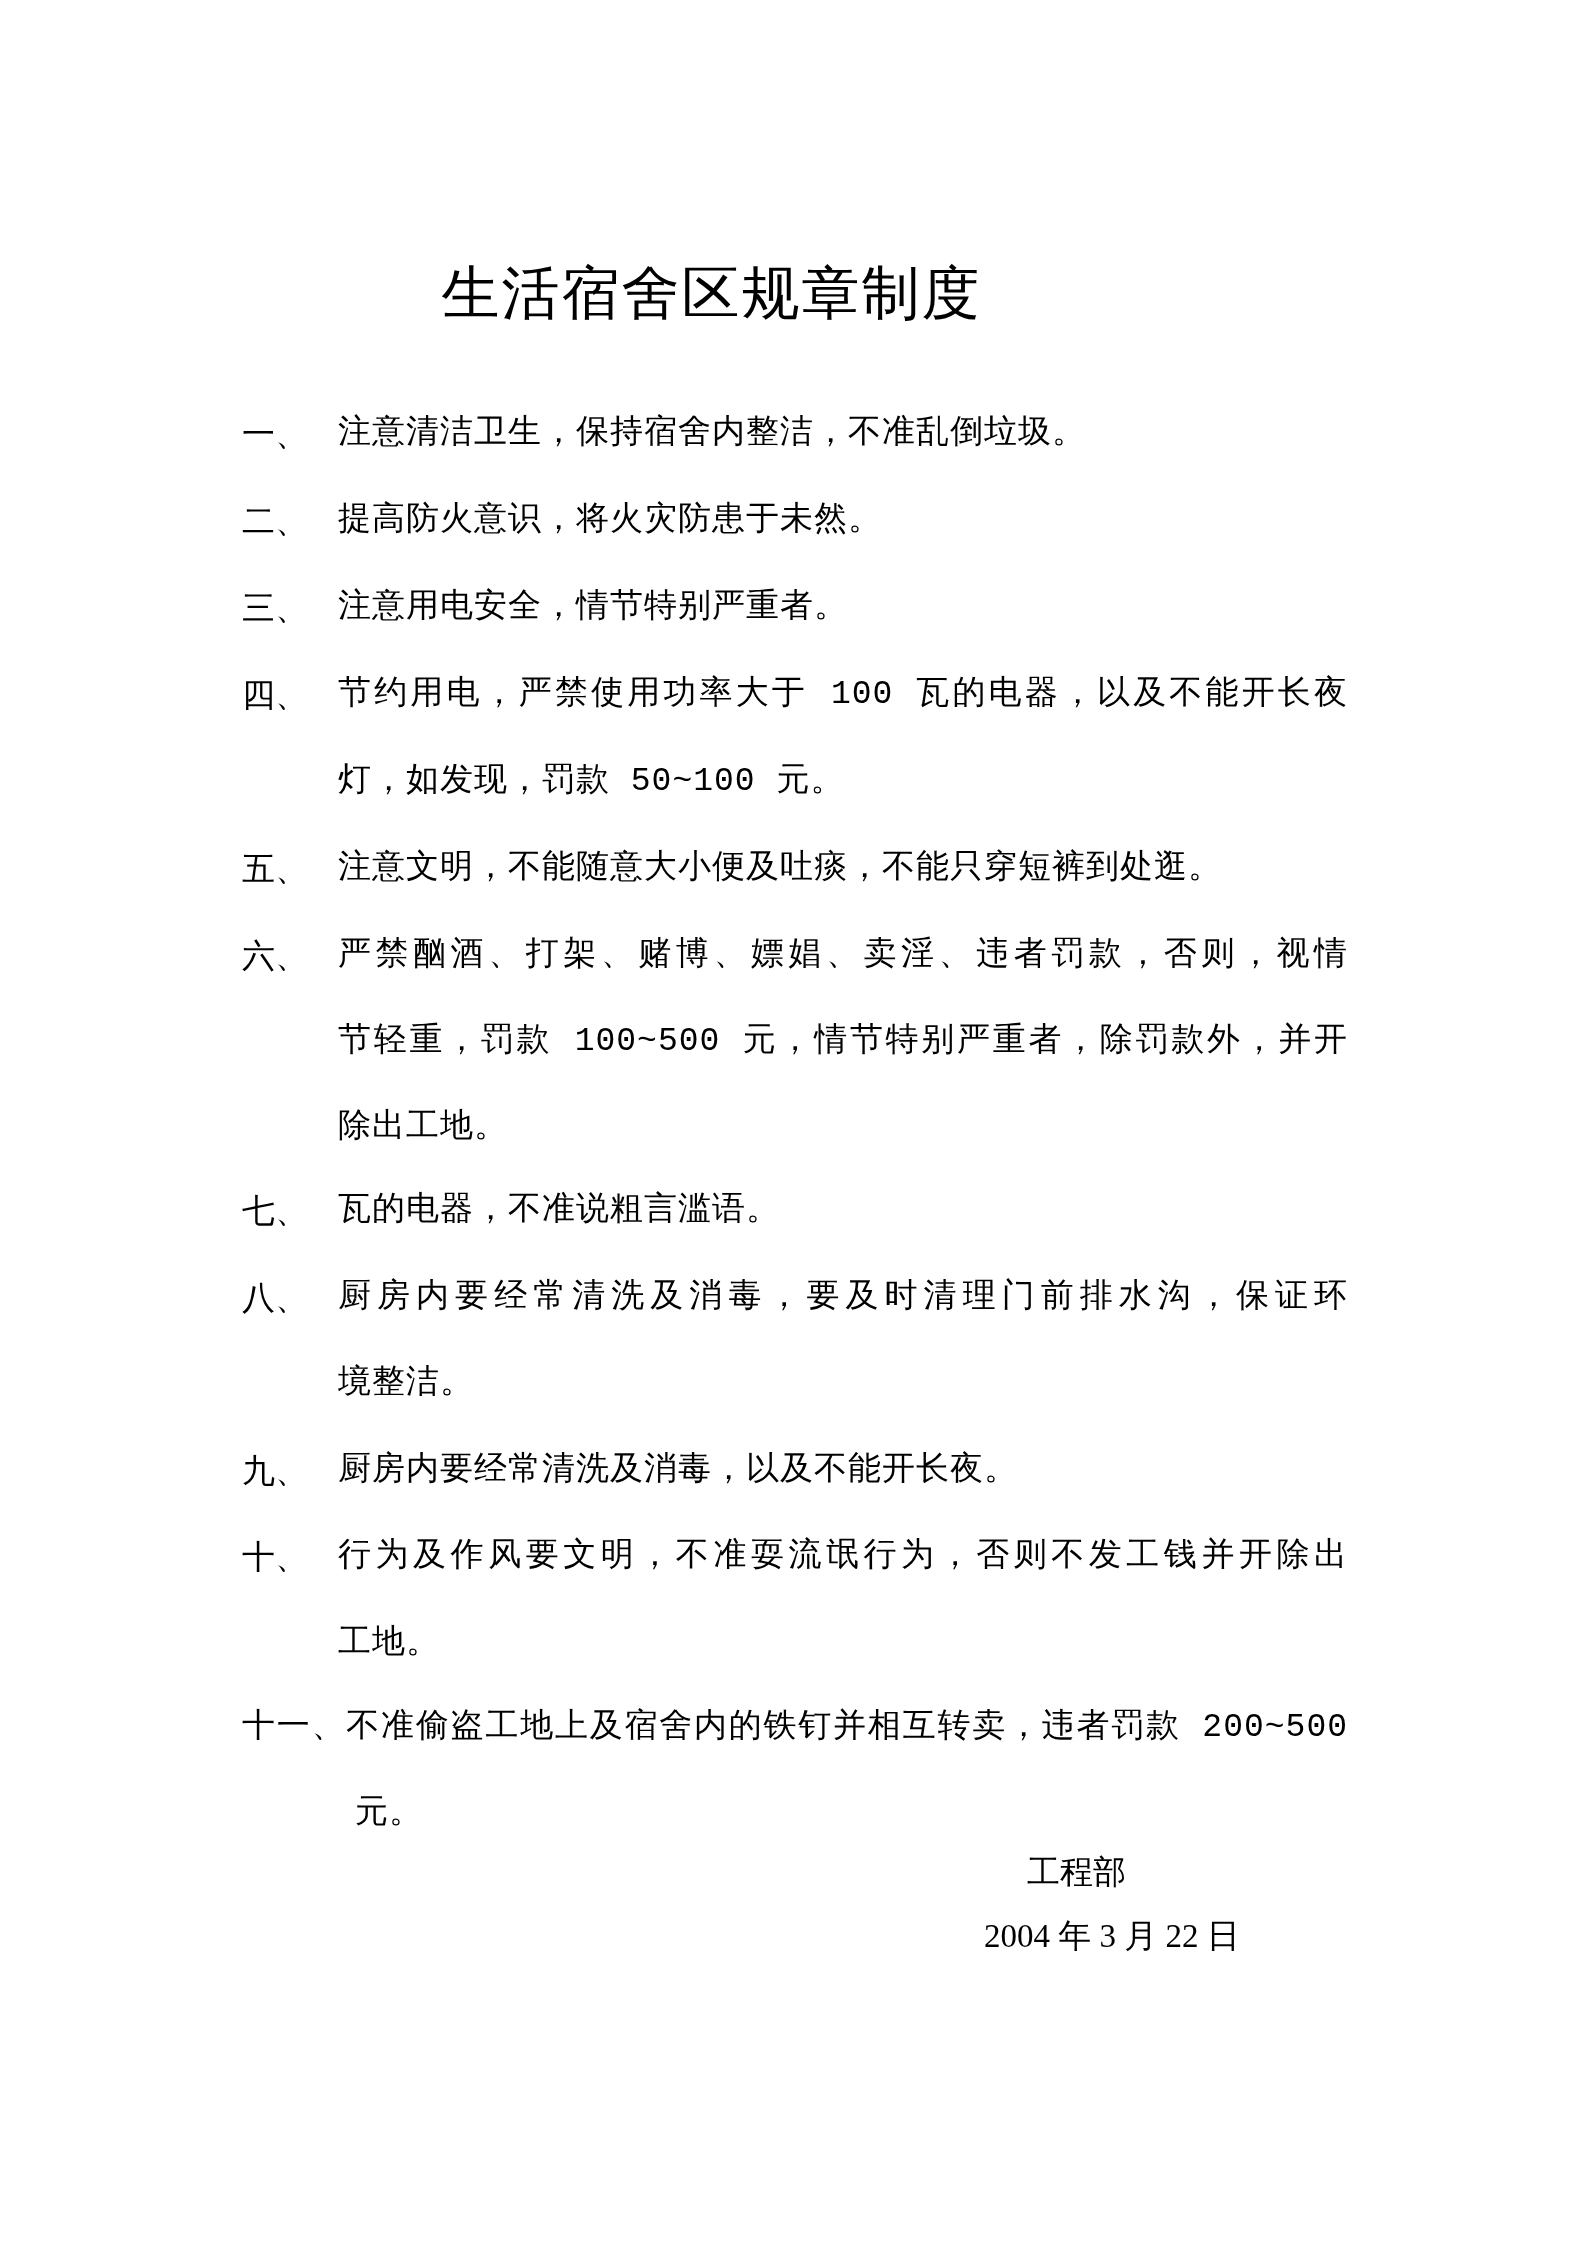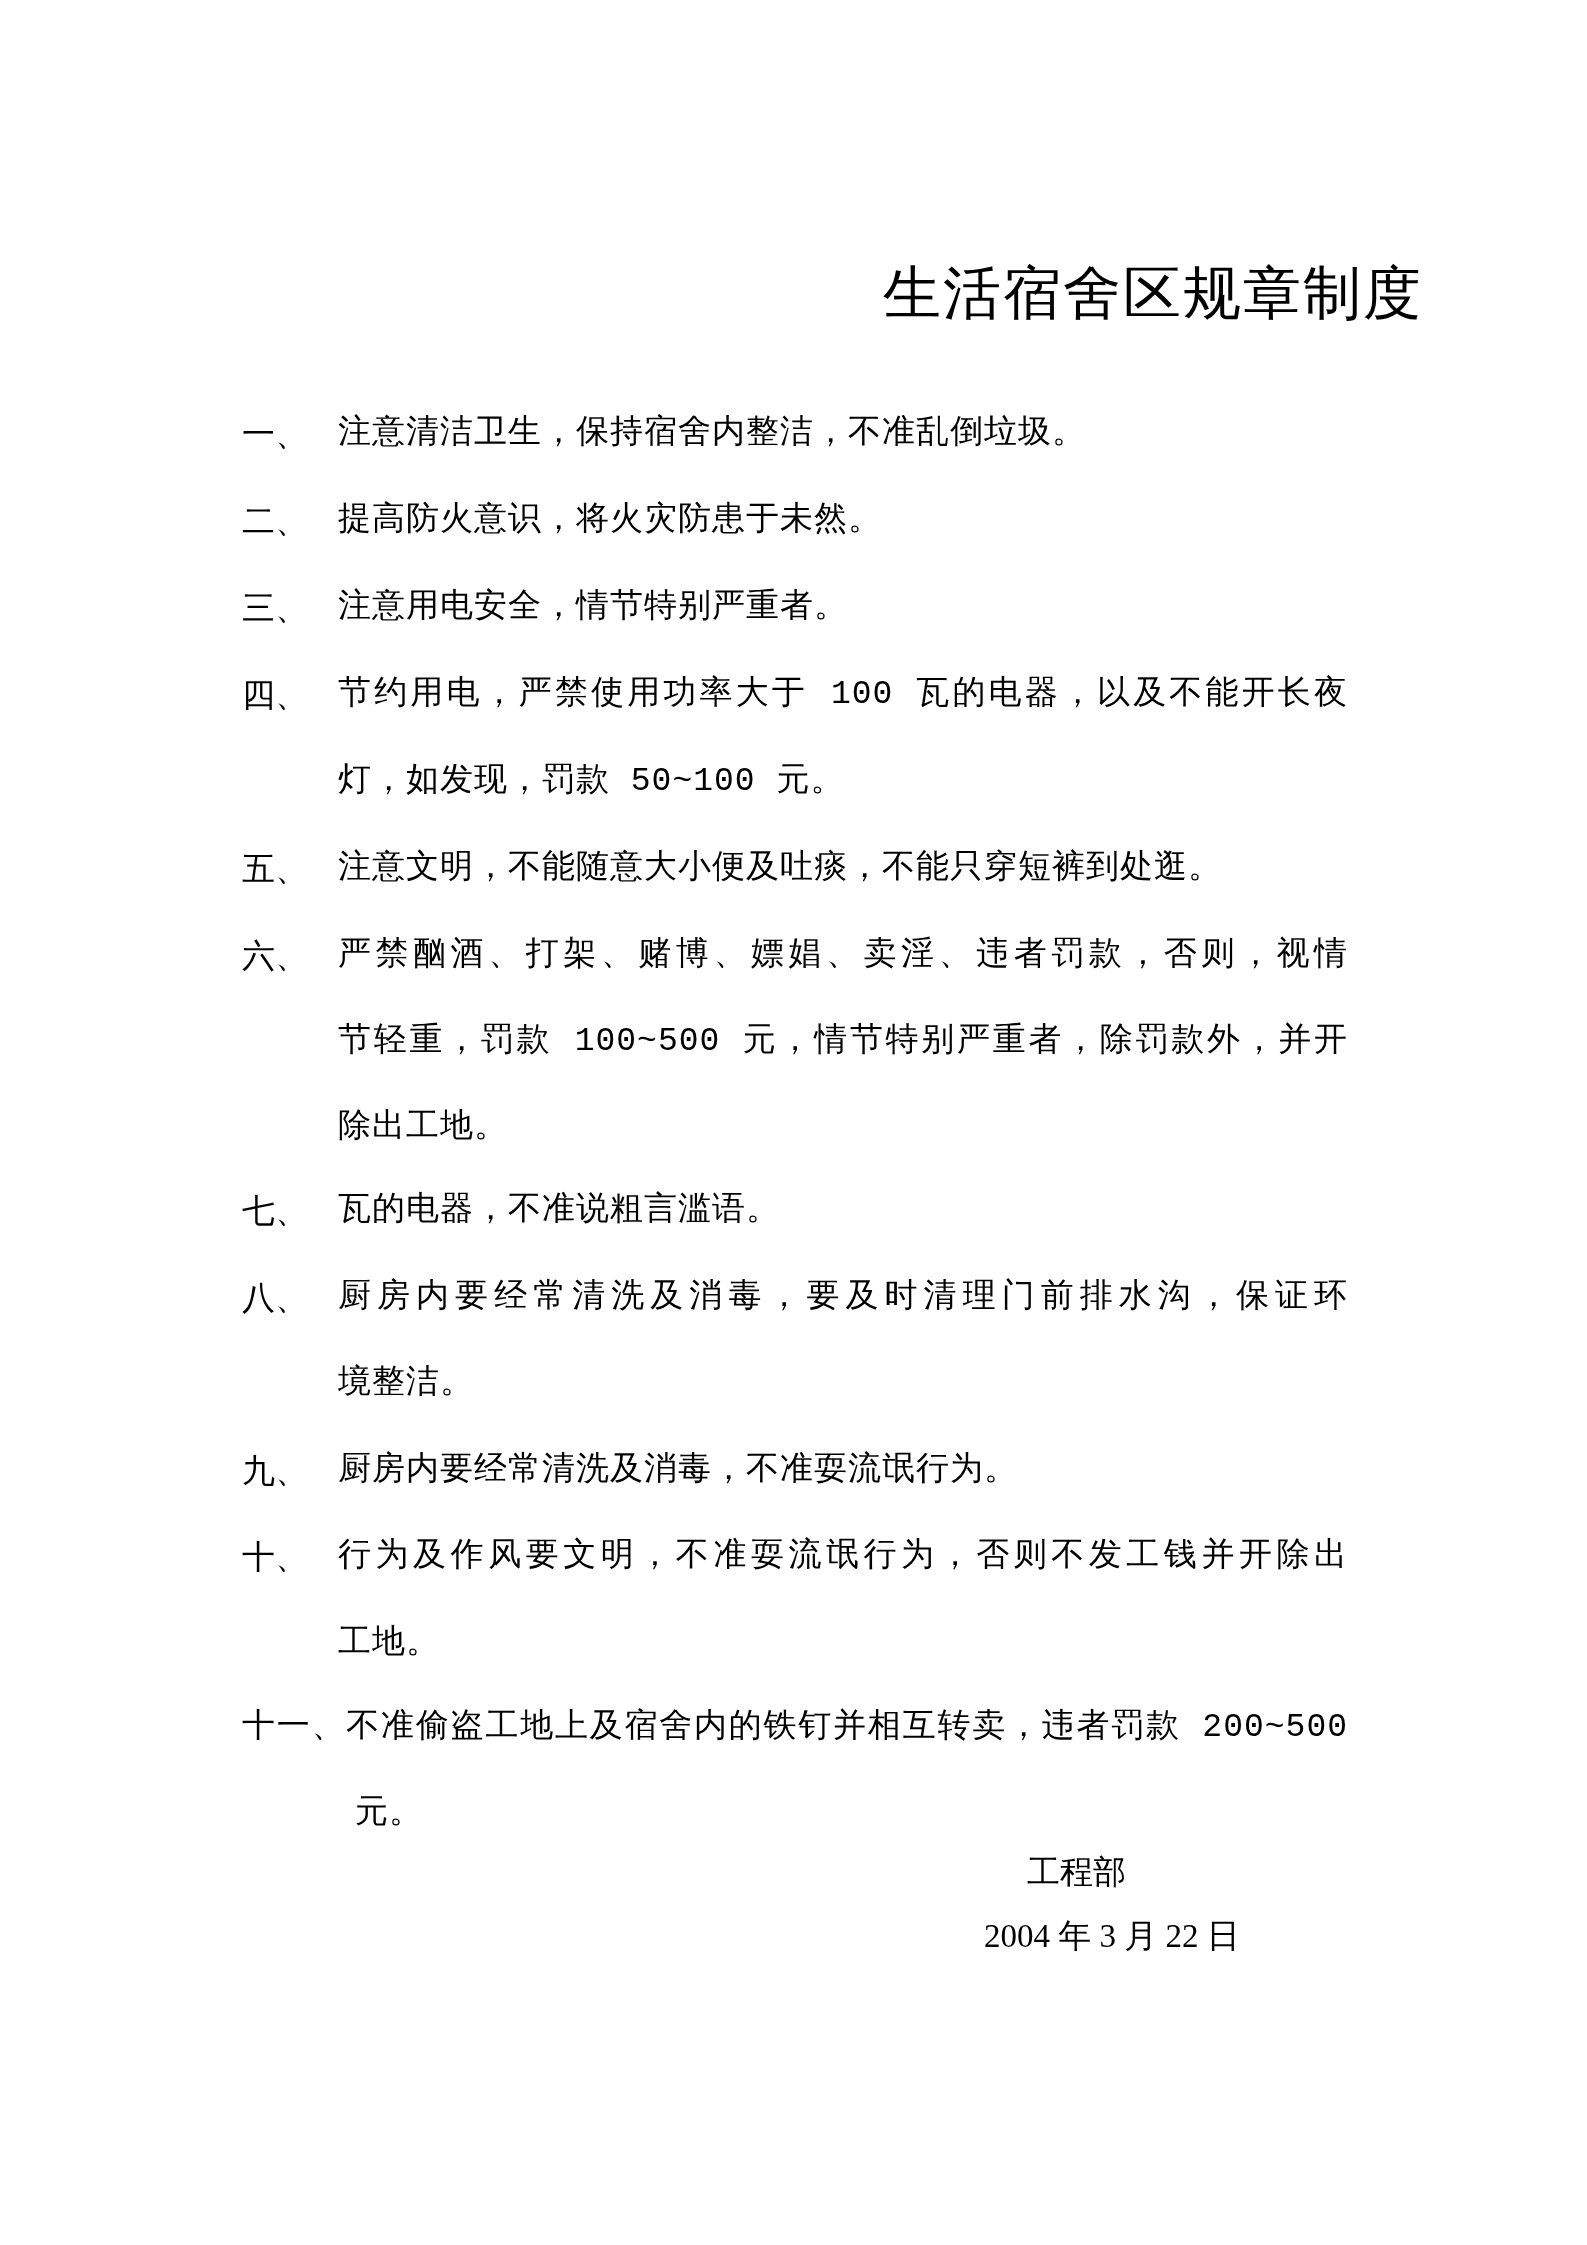--- a/index.html
+++ b/index.html
@@ -19,21 +19,21 @@
     left: 0; top: 0;
     width: 1587px;
     height: 2245px;
     background: #ffffff;
   }
   .title {
     position: absolute;
     left: 0;
     width: 1423px;
     top: 214px;
-    text-align: right;
+    text-align: center;
     font-family: "DejaVu Sans", "Liberation Sans", sans-serif;
     font-size: 58px;
     line-height: 80px;
     letter-spacing: 2px;
     font-weight: normal;
   }
   .rules {
     position: absolute;
     left: 0;
     top: 0;
@@ -129,21 +129,21 @@
     </div>
 
     <div>
       <span class="num" style="top:1276px">八、</span>
       <span class="line txt" style="top:1276px">厨房内要经常清洗及消毒，要及时清理门前排水沟，保证环</span>
       <span class="line cont" style="top:1362px">境整洁。</span>
     </div>
 
     <div>
       <span class="num" style="top:1449px">九、</span>
-      <span class="line cont" style="top:1449px">厨房内要经常清洗及消毒，不准耍流氓行为。</span>
+      <span class="line cont" style="top:1449px">厨房内要经常清洗及消毒，以及不能开长夜。</span>
     </div>
 
     <div>
       <span class="num" style="top:1535px">十、</span>
       <span class="line txt" style="top:1535px">行为及作风要文明，不准耍流氓行为，否则不发工钱并开除出</span>
       <span class="line cont" style="top:1622px">工地。</span>
     </div>
 
     <div>
       <span class="line item11" style="top:1706px"><span>十一、</span><span>不准偷盗工地上及宿舍内的铁钉并相互转卖，违者罚款 200~500</span></span>

